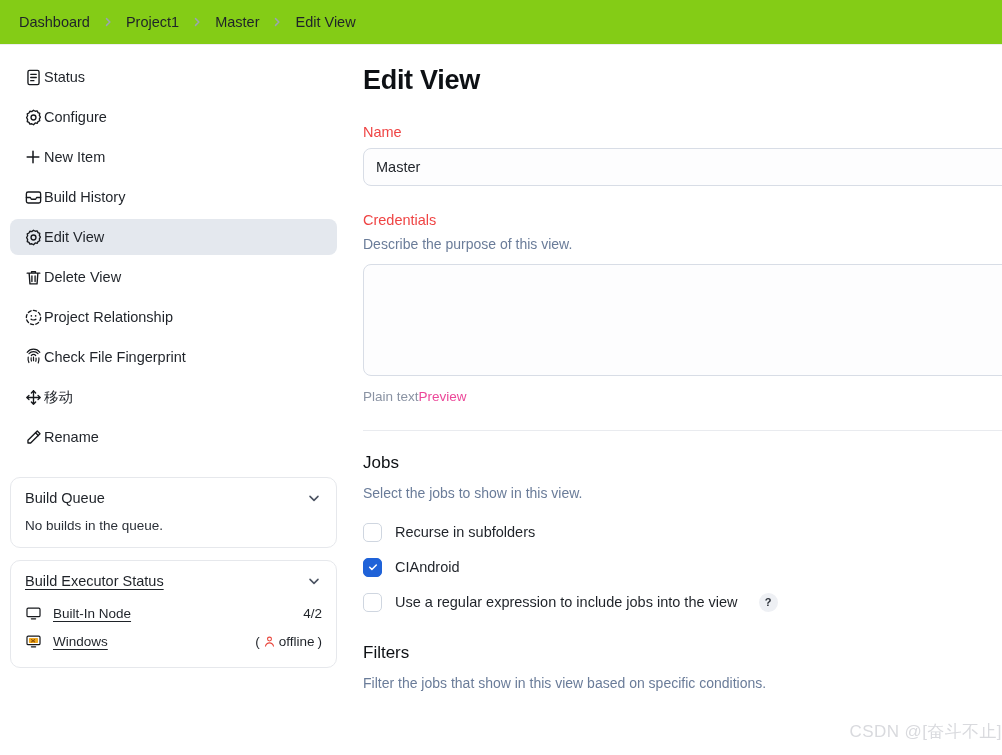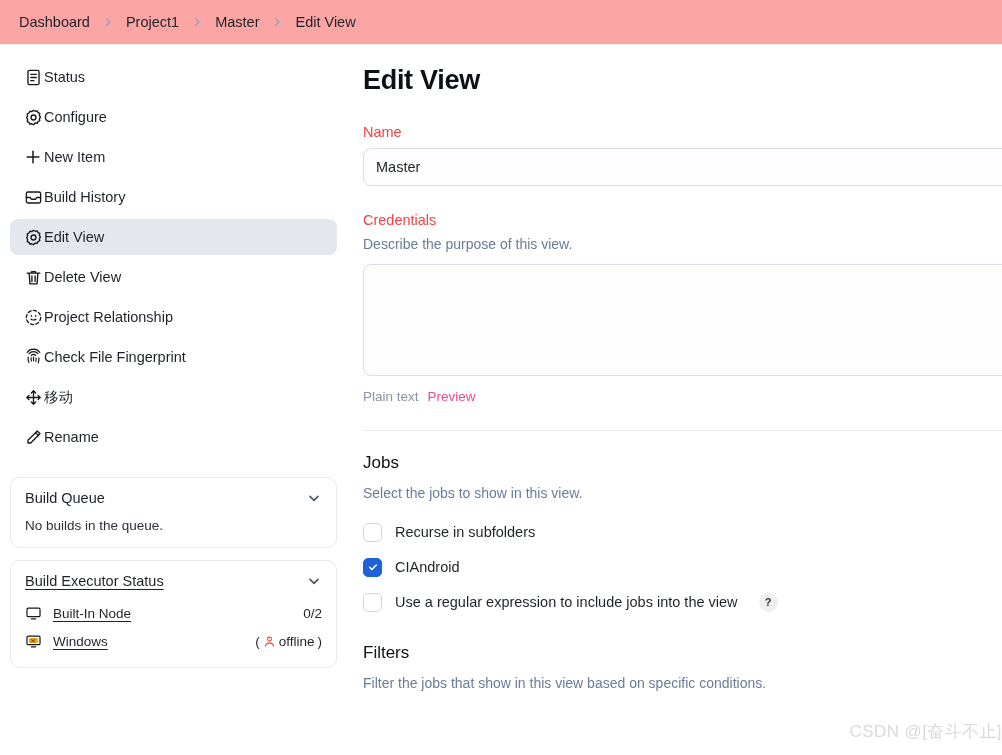--- a/index.html
+++ b/index.html
@@ -10,21 +10,21 @@
     overflow: hidden;
     background: #ffffff;
     font-family: "Liberation Sans", sans-serif;
     color: #1f2329;
     -webkit-font-smoothing: antialiased;
   }
 
   
   #breadcrumb-bar {
     height: 45px;
-    background: #fca5a5;
+    background: #84cc16;
     border-bottom: 1px solid #edeef1;
     display: flex;
     align-items: center;
     padding-left: 12px;
     gap: 2px;
   }
   .crumb {
     font-size: 14.5px;
     color: #1f2329;
     padding: 4px 7px;
@@ -185,21 +185,20 @@
     font-size: 14.5px;
     font-family: "Liberation Sans", sans-serif;
     color: #1f2329;
     padding: 8px 12px;
     outline: none;
     resize: none;
   }
   .block { margin-bottom: 26px; }
   .preview-row {
     display: flex;
-    gap: 9px;
     margin-top: 9px;
     font-size: 13.5px;
   }
   .plain-text-label { color: #8a93a3; }
   .preview-link {
     color: #ec4899;
     text-decoration: none;
     cursor: pointer;
   }
 
@@ -429,21 +428,21 @@
       </div>
 
       <div class="exec-row">
         <span class="ic">
           <svg width="17" height="17" viewBox="0 0 24 24" fill="none" stroke="#16181c" stroke-width="1.7" stroke-linecap="round" stroke-linejoin="round">
               <rect x="2.8" y="4.5" width="18.4" height="12" rx="1.8"></rect>
               <path d="M9 19.5h6"></path>
             </svg>
         </span>
         <span class="exec-name">Built-In Node</span>
-        <span class="exec-val">0/2</span>
+        <span class="exec-val">4/2</span>
       </div>
 
       <div class="exec-row">
         <span class="ic">
           <svg width="17" height="17" viewBox="0 0 24 24" fill="none">
               <rect x="2.8" y="4.5" width="18.4" height="12" rx="1.8" stroke="#16181c" stroke-width="1.7"></rect>
               <rect x="5.6" y="7" width="12.8" height="7.2" rx="1" fill="#f0a81e"></rect>
               <path d="M9.3 9.3l4.2 3.2M13.5 9.3l-4.2 3.2" stroke="#8a4b00" stroke-width="1.5" stroke-linecap="round"></path>
               <path d="M9 19.5h6" stroke="#16181c" stroke-width="1.7" stroke-linecap="round"></path>
             </svg>

